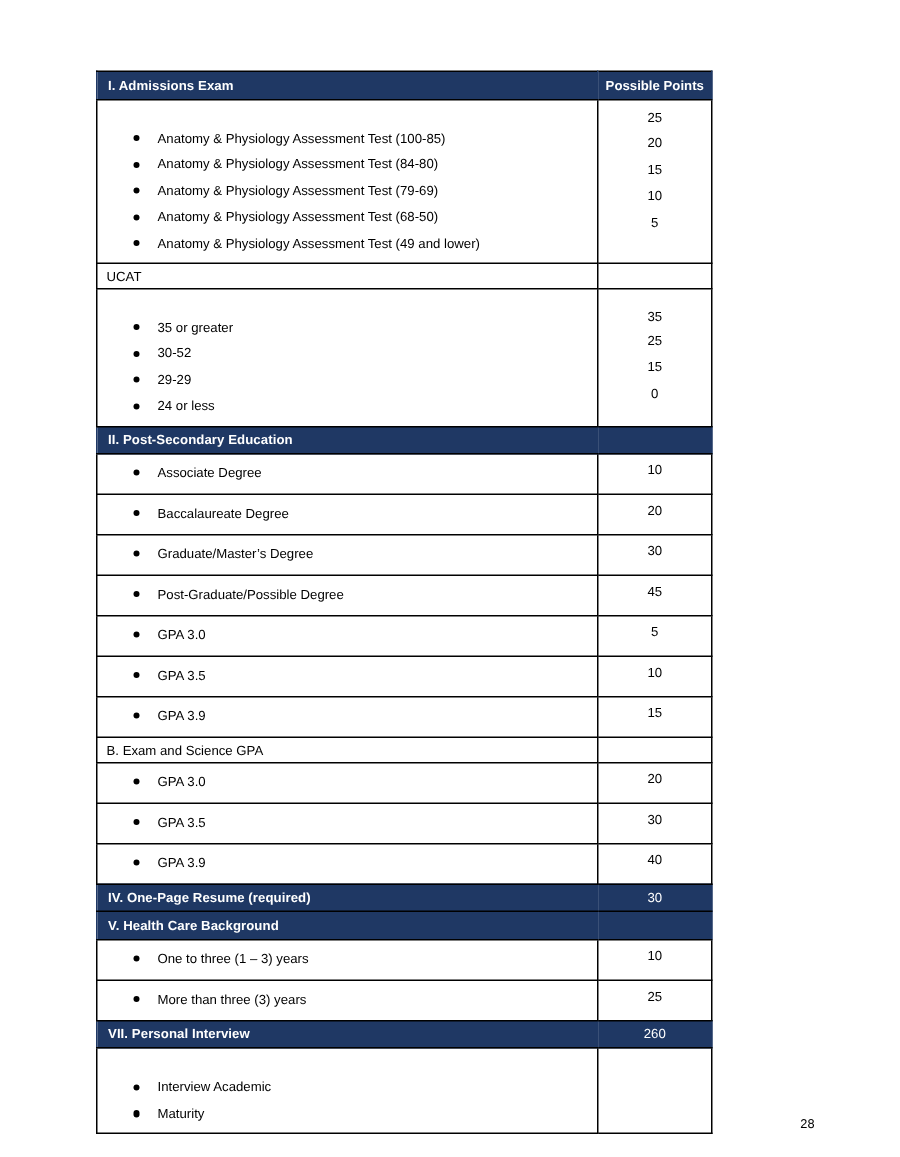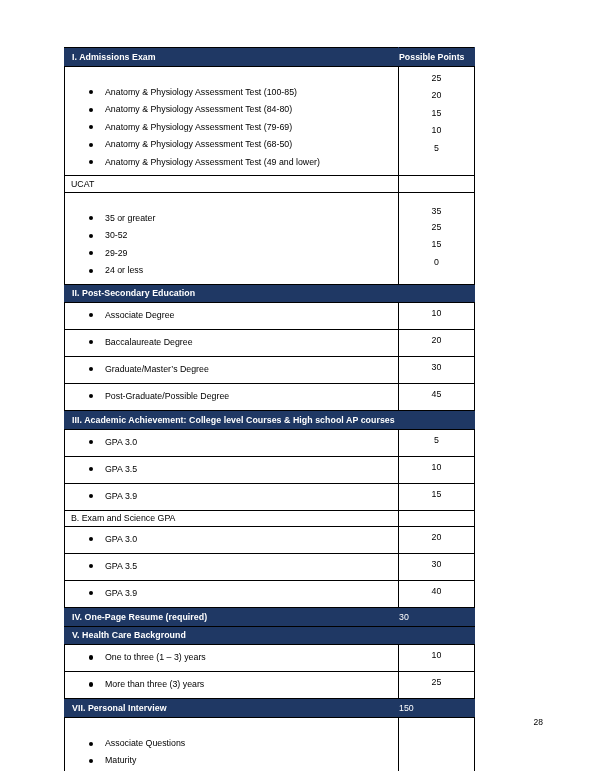--- a/index.html
+++ b/index.html
@@ -54,21 +54,21 @@
     border-color: #1f3864;
     border-top: 1px solid #000000;
     border-bottom: 1px solid #000000;
   }
   tr.section td.lbl {
     padding: 3.5px 0 3.5px 7px;
     font-size: 8.8px;
     letter-spacing: 0.05px;
   }
   tr.section td.pts {
-    text-align: left;
+    text-align: center;
     padding: 3.5px 0 3.5px 0;
     font-size: 8.8px;
     font-weight: normal;
   }
 
   
   tr.section.head td.lbl,
   tr.section.head td.pts { font-weight: bold; }
   tr.section.head td.pts { border-left: 1px solid #ffffff; }
 
@@ -147,21 +147,21 @@
     font-size: 8.8px;
     line-height: 13px;
   }
 
   td.empty { padding: 0; }
 
   
   .page-number {
     position: absolute;
     right: 57px;
-    top: 717px;
+    top: 744px;
     font-size: 8.5px;
     color: #000000;
   }
 </style>
 </head>
 <body>
 
 <div class="page">
 
   <table class="score-table">
@@ -244,24 +244,20 @@
           </td>
         <td class="onept">30</td>
       </tr>
       <tr>
         <td class="onebul">
             <div class="row"><span class="bullet"></span><span>Post-Graduate/Possible Degree</span></div>
           </td>
         <td class="onept">45</td>
       </tr>
 
-      <tr class="section">
-        <td class="lbl">III. Academic Achievement: College level Courses &amp; High school AP courses</td>
-        <td class="pts"></td>
-      </tr>
 
       <tr>
         <td class="onebul">
             <div class="row"><span class="bullet"></span><span>GPA 3.0</span></div>
           </td>
         <td class="onept">5</td>
       </tr>
       <tr>
         <td class="onebul">
             <div class="row"><span class="bullet"></span><span>GPA 3.5</span></div>
@@ -317,27 +313,27 @@
       <tr>
         <td class="onebul">
             <div class="row"><span class="bullet"></span><span>More than three (3) years</span></div>
           </td>
         <td class="onept">25</td>
       </tr>
 
 
       <tr class="section">
         <td class="lbl">VII. Personal Interview</td>
-        <td class="pts">150</td>
+        <td class="pts">260</td>
       </tr>
 
       <tr>
         <td class="bullets">
           <ul class="blist">
-            <li><span class="bullet"></span><span>Associate Questions</span></li>
+            <li><span class="bullet"></span><span>Interview Academic</span></li>
             <li><span class="bullet"></span><span>Maturity</span></li>
           </ul>
         </td>
         <td class="empty"></td>
       </tr>
 
     </tbody>
   </table>
 
   <div class="page-number">28</div>

